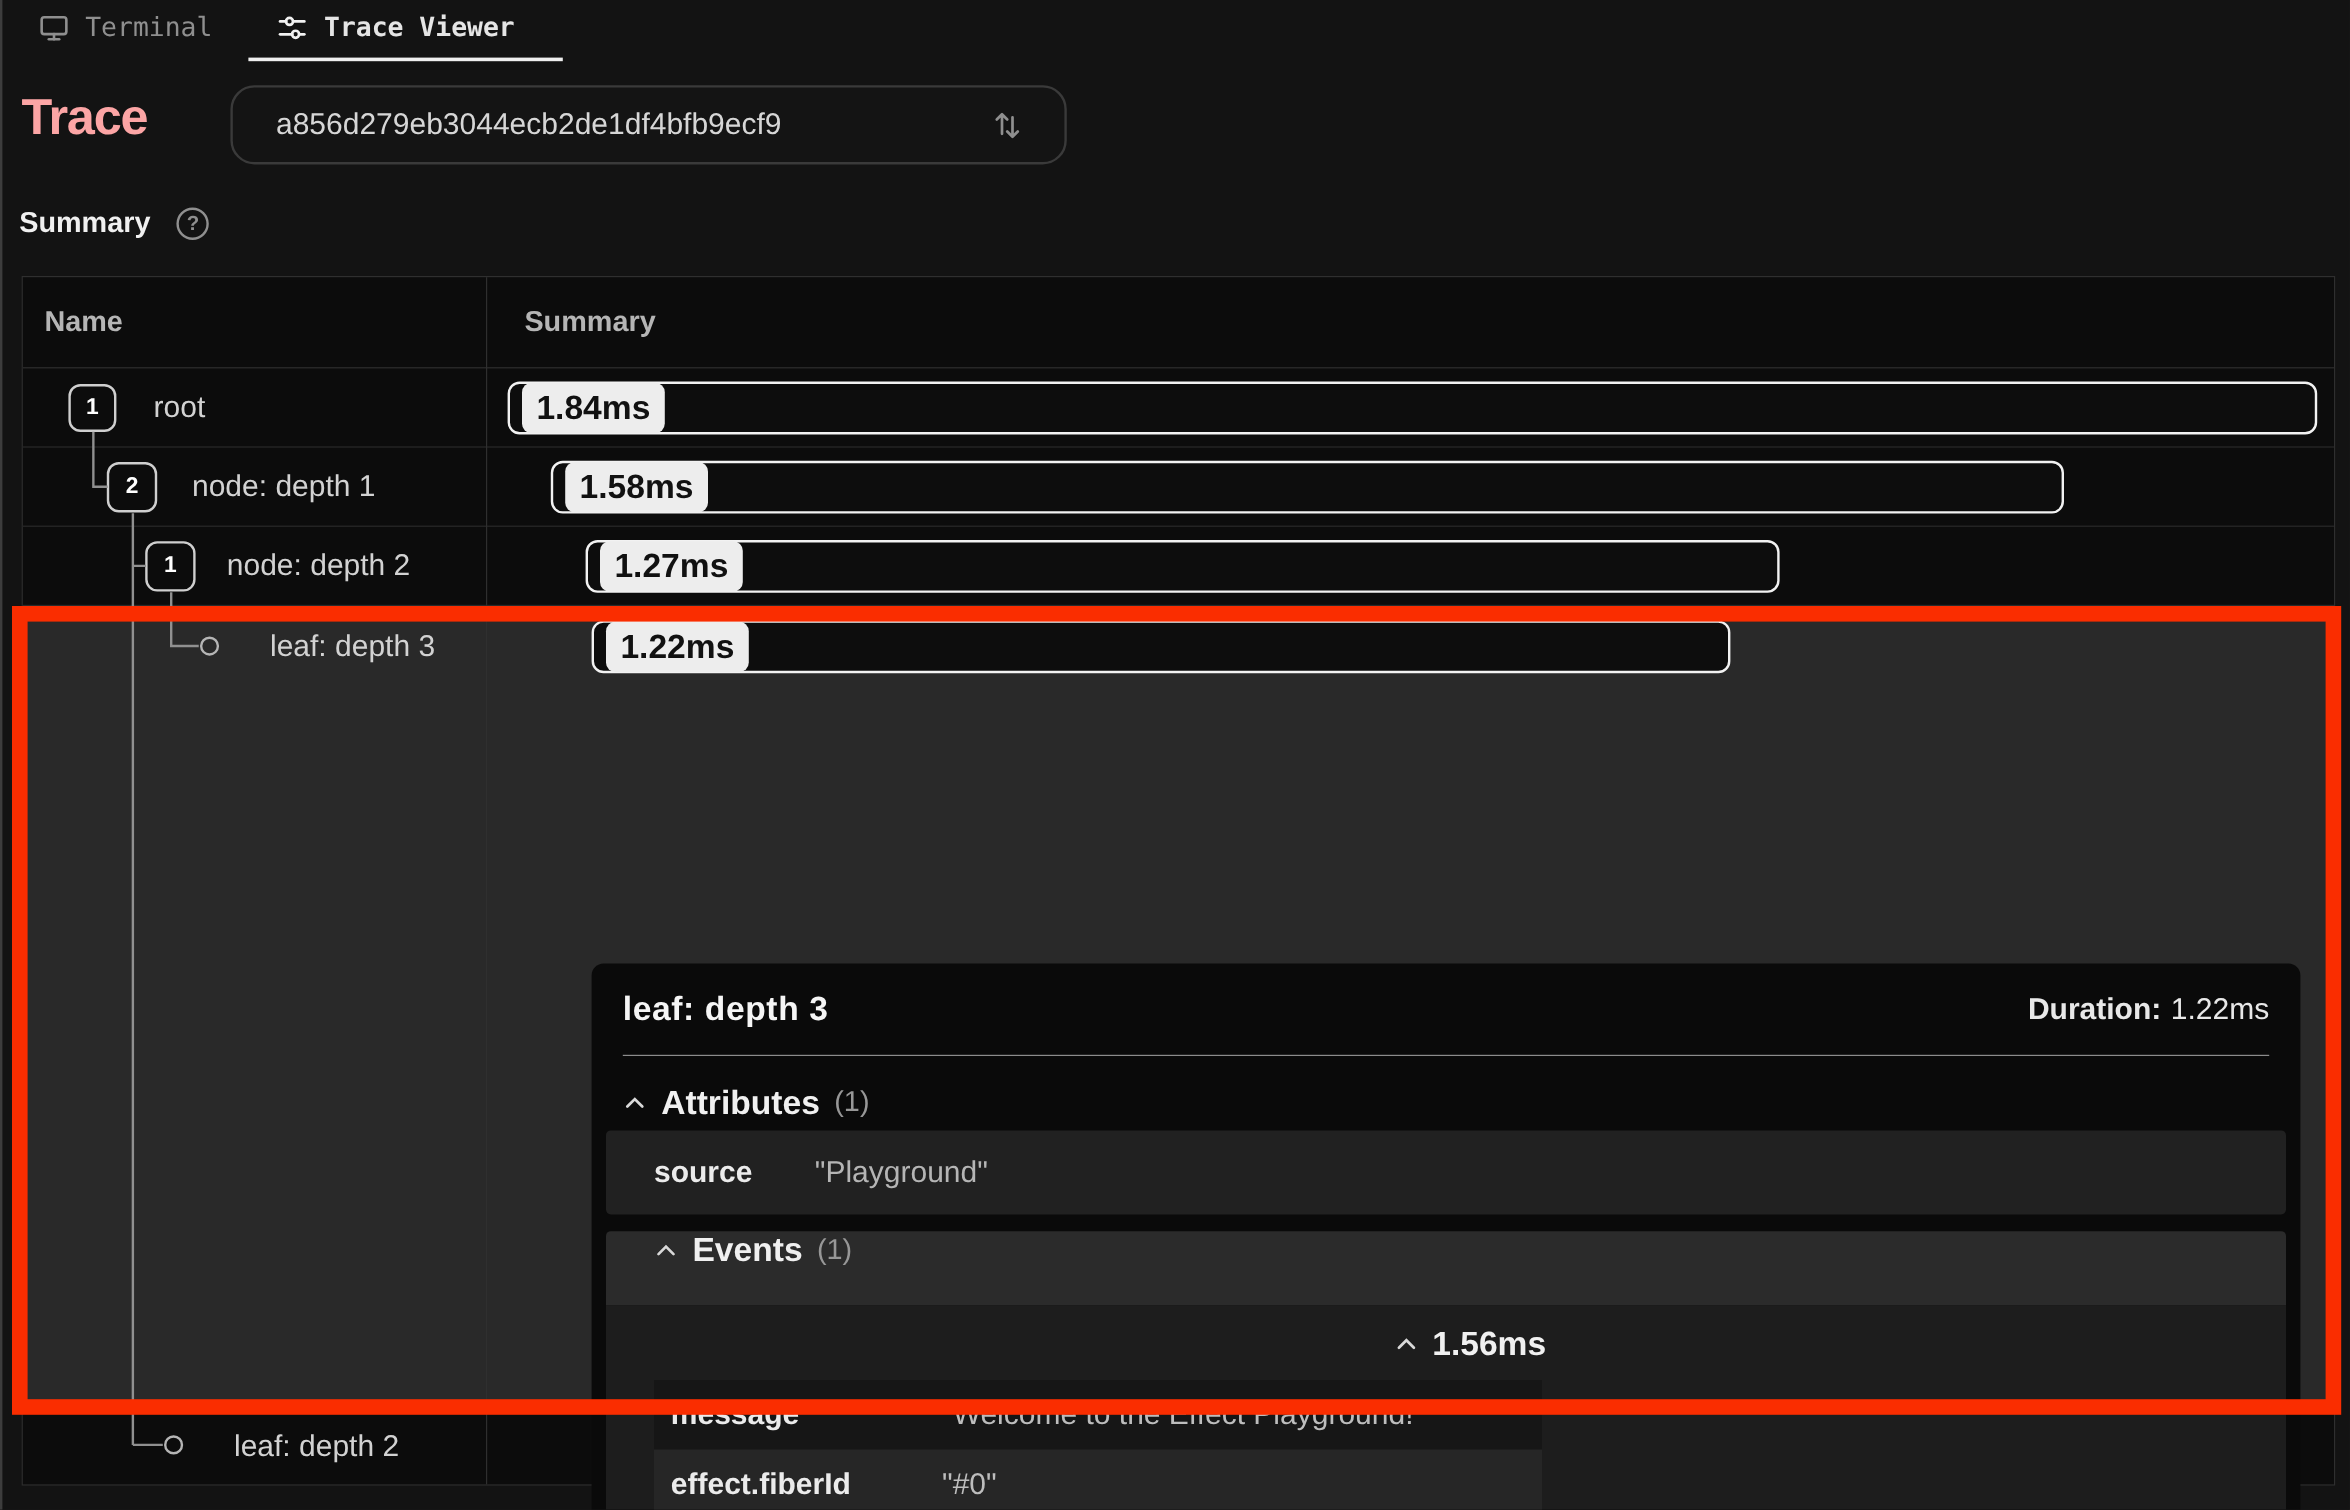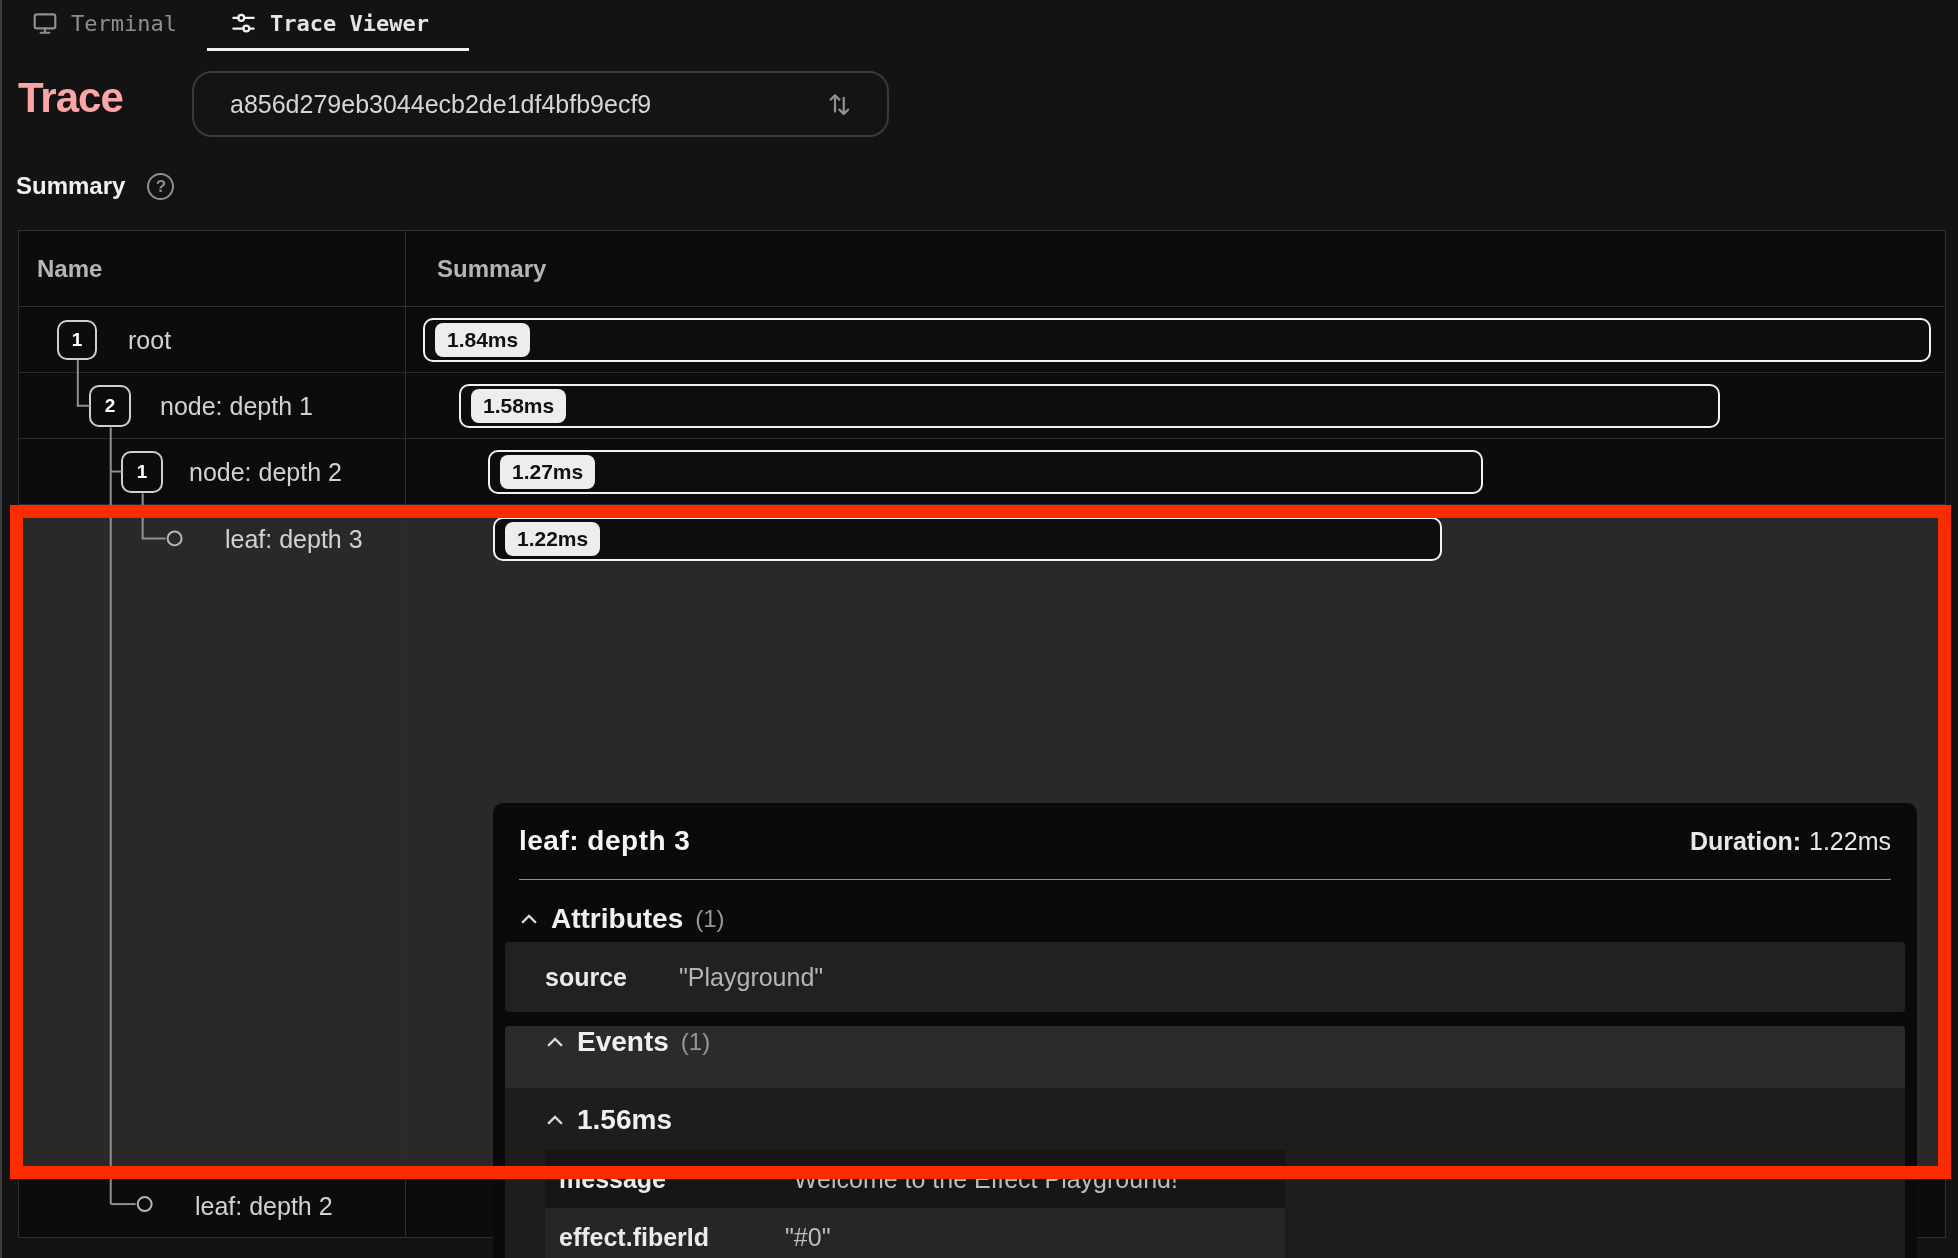--- a/index.html
+++ b/index.html
@@ -47,21 +47,21 @@
   .r3 { top:208px; height:66px; }
   .r4 { top:274px; height:668px; background:#292929; }
   .r5 { top:942px; height:65px; border-bottom:none; }
   .row-label { position:absolute; font-size:25px; color:#d2d2d2; transform:translateY(-50%); white-space:nowrap; }
   .badge { position:absolute; border:2px solid #cfcfcf; border-radius:10px; background:#0c0c0c;
            color:#ffffff; font-size:19px; font-weight:bold; display:flex; align-items:center;
            justify-content:center; z-index:3; }
   .duration-cell-bar { position:absolute; height:44px; border:2px solid #f2f2f2; border-radius:10px;
                        background:#0d0d0d; transform:translateY(-50%); }
   .pill { position:absolute; left:10px; top:50%; transform:translateY(-50%); background:#ededed;
-          color:#111; font-size:21px; font-weight:bold; border-radius:8px; padding:5px 12px;
+          color:#111; font-size:28px; font-weight:bold; border-radius:8px; padding:5px 12px;
           white-space:nowrap; z-index:2; }
   .tree-overlay { position:absolute; left:0; top:0; width:100%; height:100%;
                   pointer-events:none; z-index:4; }
   
   .detail-panel { position:absolute; left:474px; top:298px; width:1424px; height:591px;
                   background:#0a0a0a; border-radius:10px; z-index:6; padding:0 26px; }
   .panel-header { height:77px; display:flex; align-items:center; justify-content:space-between;
                   border-bottom:1px solid #8c8c8c; }
   .panel-title { font-size:28px; font-weight:bold; color:#f5f5f5; letter-spacing:0.5px; }
   .panel-duration { font-size:25px; color:#e8e8e8; }
@@ -72,21 +72,21 @@
   .attr-header { margin-top:16px; height:46px; display:flex; align-items:center; }
   .attr-header .section-toggle, .events-header .section-toggle, .event-time-row .section-toggle { cursor:pointer; }
   .attr-strip { margin:0 -14px; height:70px; background:#212121; border-radius:4px;
                 display:flex; align-items:center; padding-left:40px; }
   .kv-key { font-size:25px; font-weight:bold; color:#ebebeb; }
   .attr-strip .kv-value { font-size:25px; color:#b5b5b5; margin-left:52px; }
   .events-header { margin:14px -14px 0 -14px; height:62px; background:#2b2b2b;
                    border-radius:4px 4px 0 0; display:flex; align-items:flex-start; padding-left:40px; }
   .events-body { margin:0 -14px; height:292px; background:#1d1d1d; border-radius:0 0 4px 4px;
                  padding:8px 0 0 40px; position:relative; }
-  .event-time-row { height:48px; display:flex; align-items:center; }
+  .event-time-row { height:48px; display:flex; align-items:center;justify-content:center; }
   .event-table { width:740px; margin-top:6px; }
   .event-row { height:58px; display:flex; align-items:center; padding-left:14px; }
   .event-row:nth-child(odd) { background:#161616; }
   .event-row:nth-child(even) { background:#262626; }
   .event-row .kv-key { width:226px; flex:none; }
   .event-row .kv-value { font-size:25px; color:#bdbdbd; }
   
   .annotation-rect { position:absolute; left:8px; top:505px; width:1941px; height:674px;
                      border:13px solid #fa2d00; z-index:50; pointer-events:none; }
 </style>

